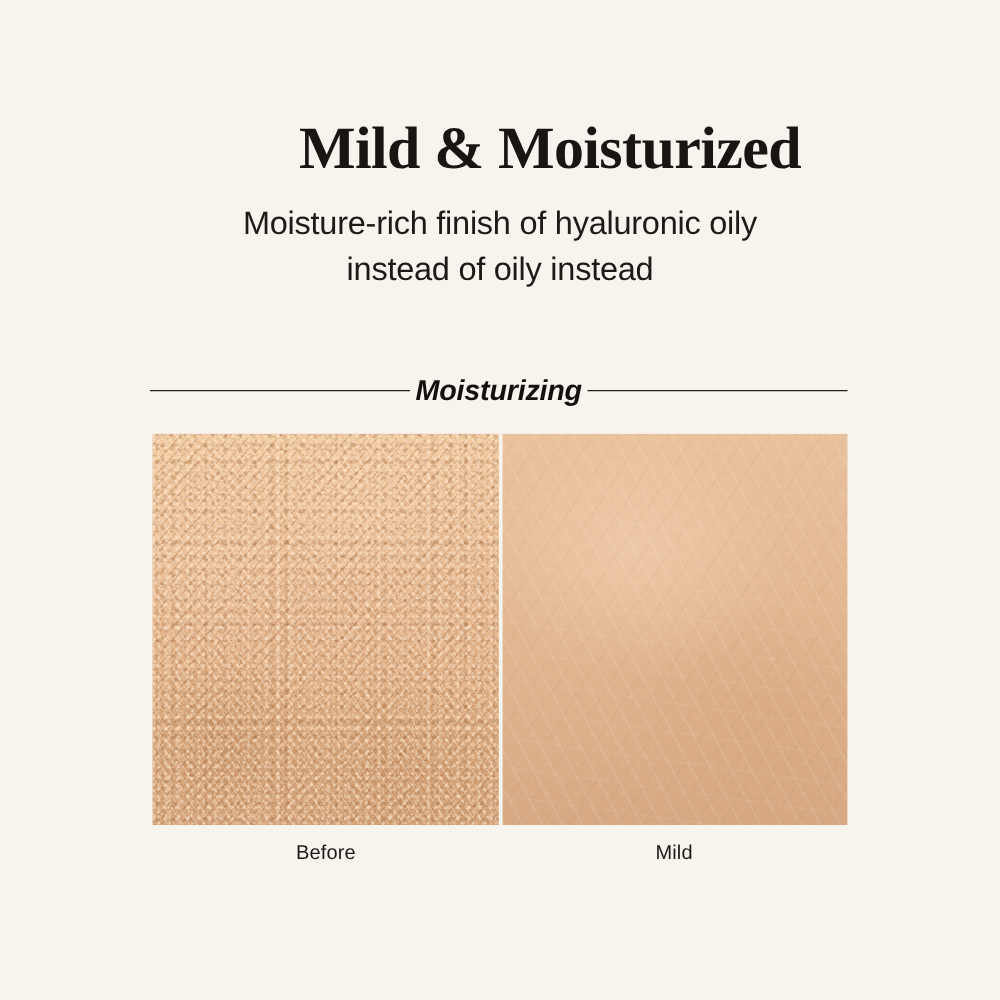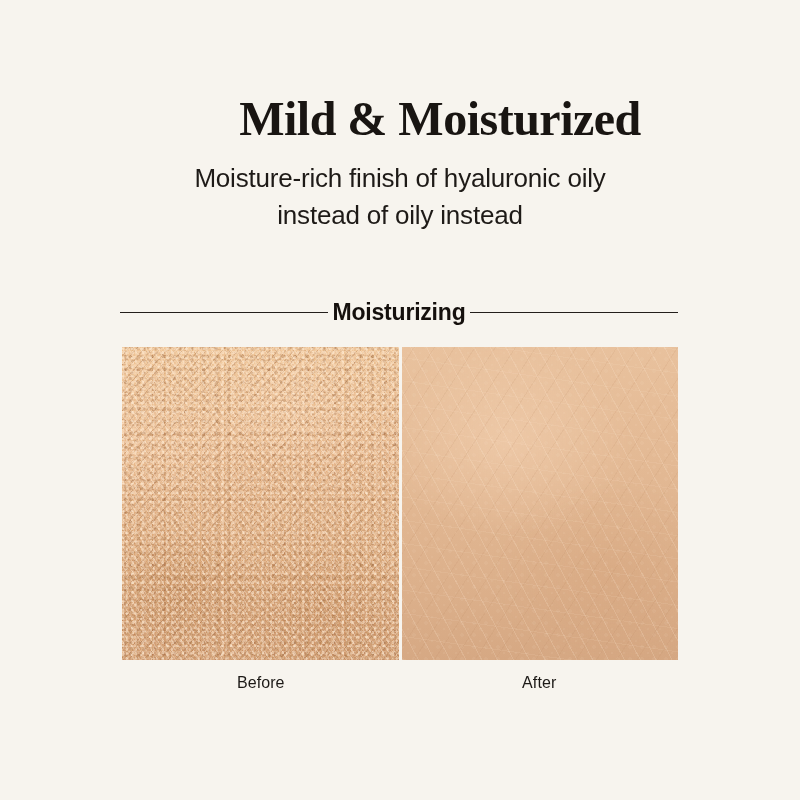--- a/index.html
+++ b/index.html
@@ -57,20 +57,21 @@
 
   
   .divider {
     position: absolute;
     left: 120px;
     top: 298px;
     width: 558px;
     height: 28px;
     display: flex;
     align-items: center;
+    font-style: italic;
   }
   .divider .rule {
     flex: 1 1 auto;
     height: 1px;
     background: #241F1B;
   }
   .divider .section-title {
     flex: 0 0 auto;
     font-size: 23px;
     font-weight: 700;
@@ -223,16 +224,16 @@
     <div class="panel">
       <div class="skin-before"></div>
     </div>
     <div class="panel">
       <div class="skin-after"></div>
     </div>
   </div>
 
   <div class="captions">
     <div class="caption">Before</div>
-    <div class="caption">After</div>
+    <div class="caption">Mild</div>
   </div>
 
 </div>
 
 </body></html>

